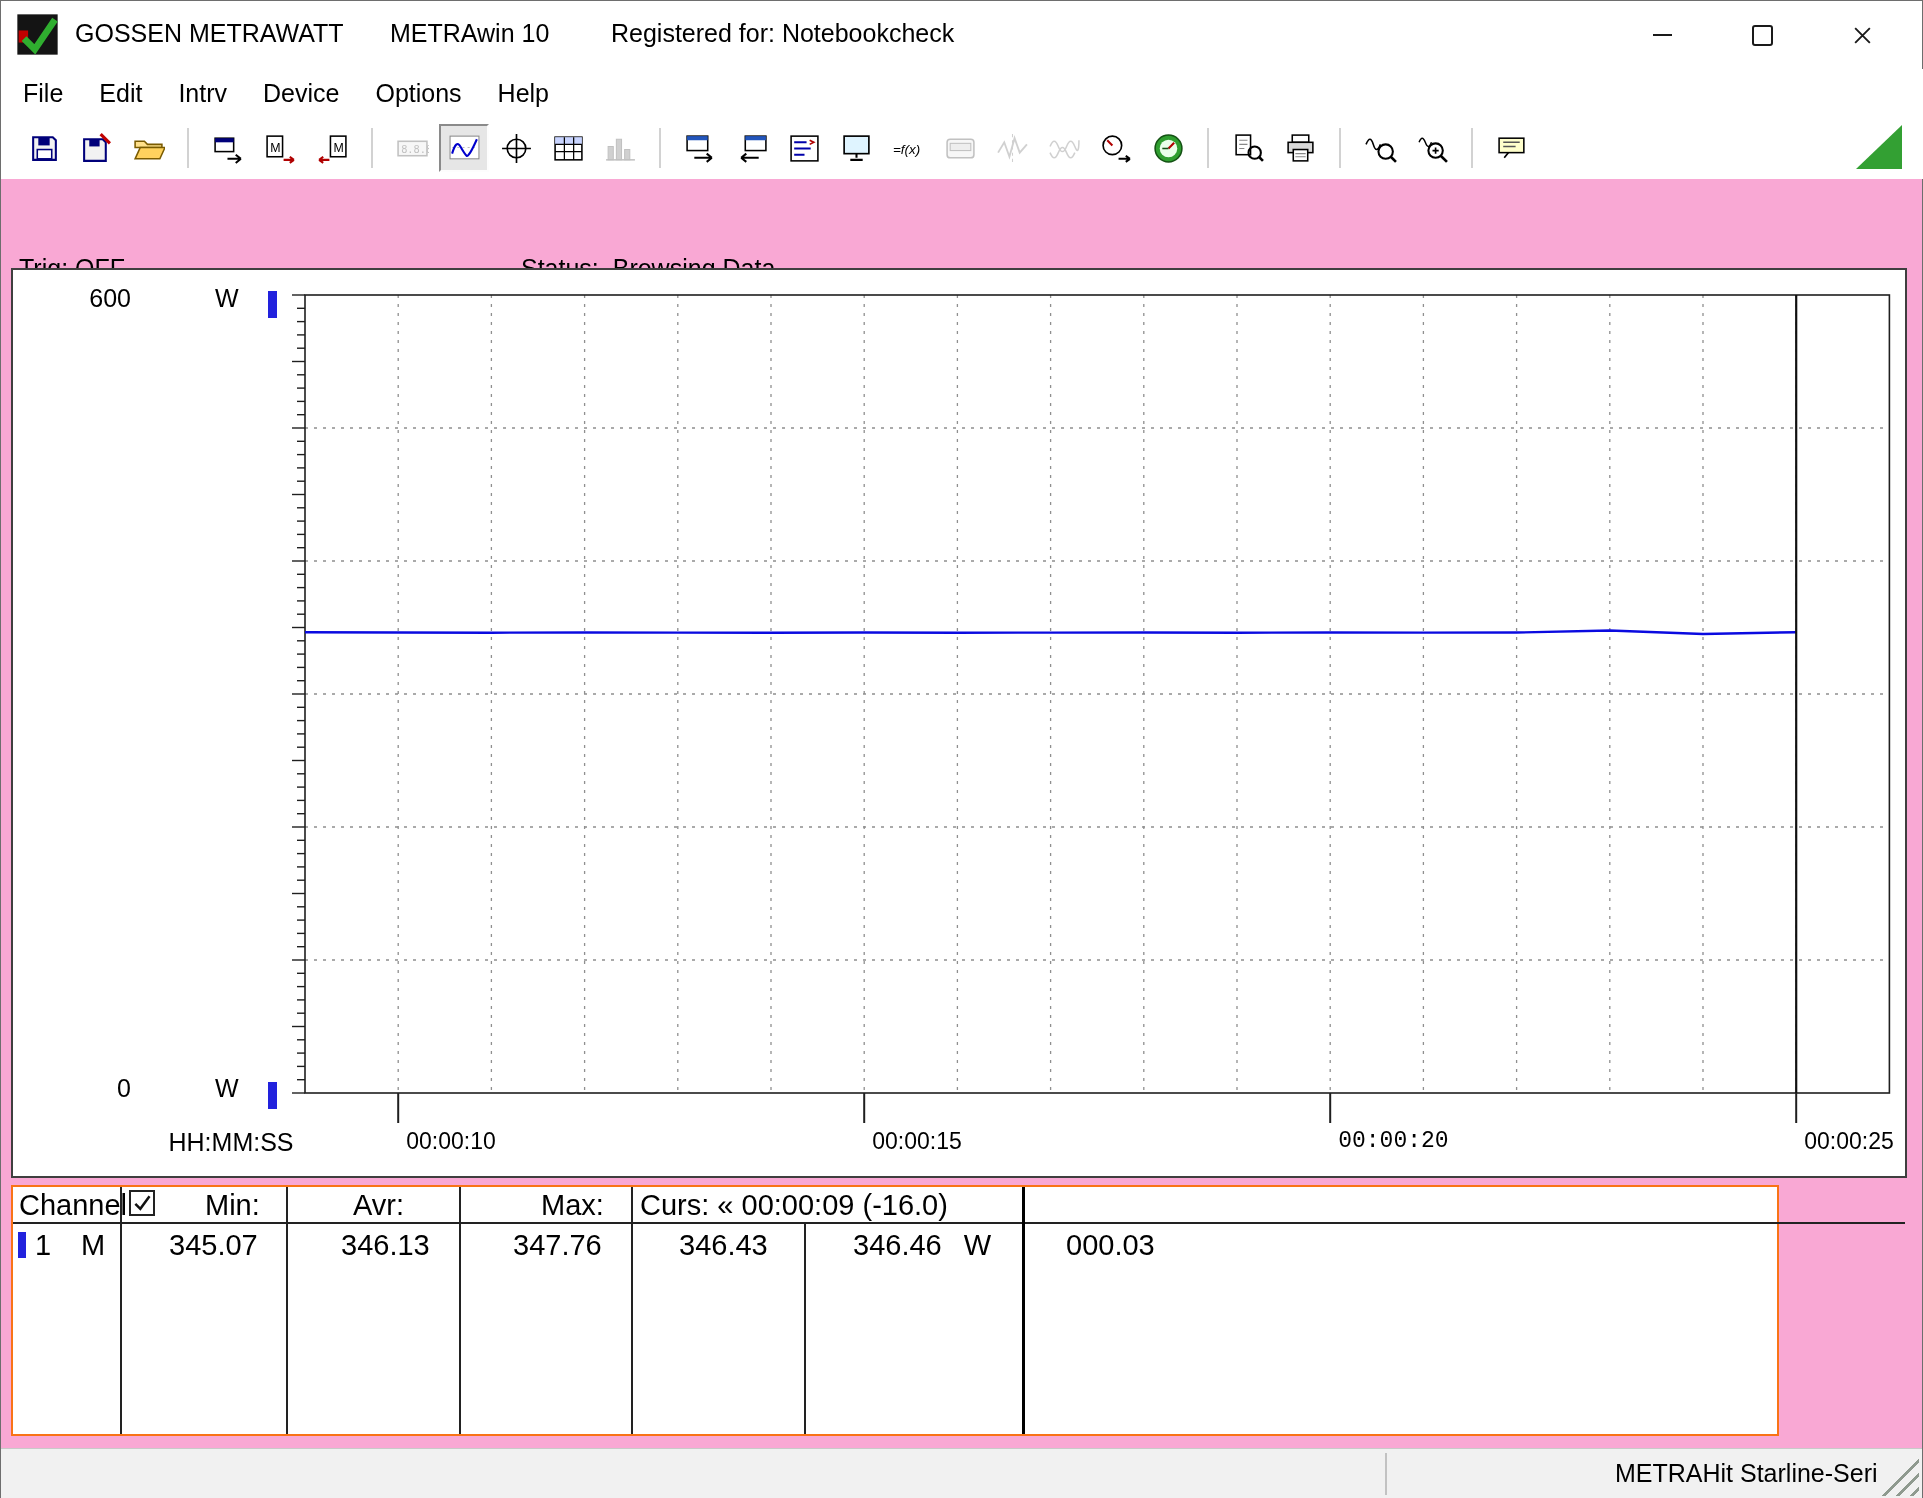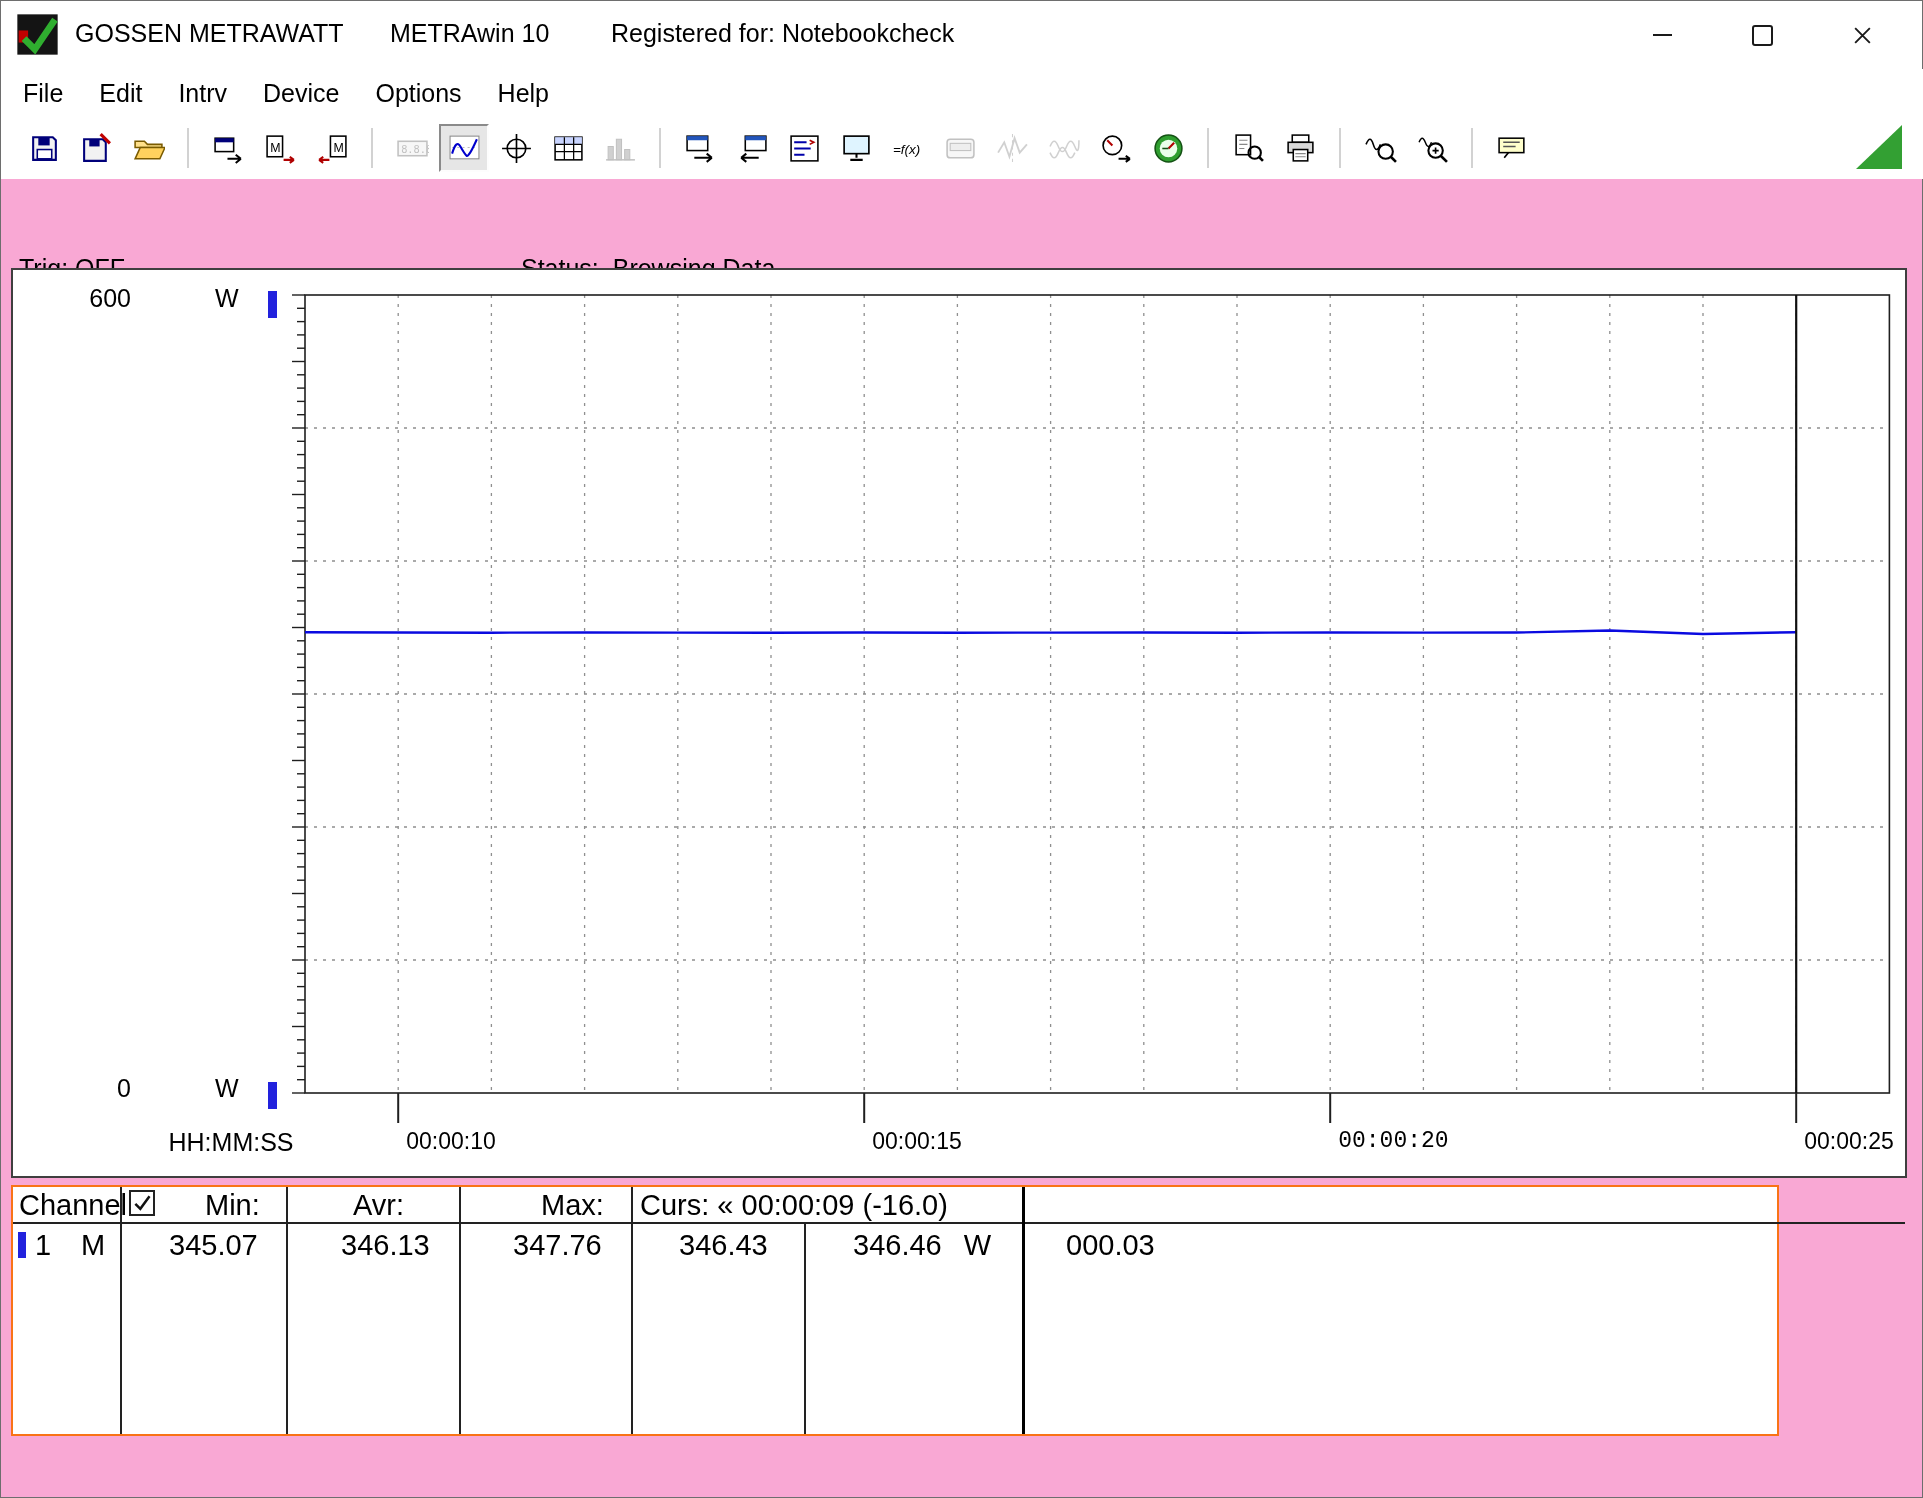--- a/index.html
+++ b/index.html
@@ -508,14 +508,19 @@
     <div class="td" style="left:156px">345.07</div>
     <div class="td" style="left:328px">346.13</div>
     <div class="td" style="left:500px">347.76</div>
     <div class="td" style="left:666px">346.43</div>
     <div class="td" style="left:840px">
       <span>346.46</span><span class="unit">W</span>
     </div>
     <div class="td" style="left:1053px">000.03</div>
   </div>
 
+  <div class="statusbar">
+    <div class="sb-div"></div>
+    <div class="sb-device">METRAHit Starline-Seri</div>
+    <div class="sb-grip"></div>
+  </div>
 
 </div>
 
 </body></html>

